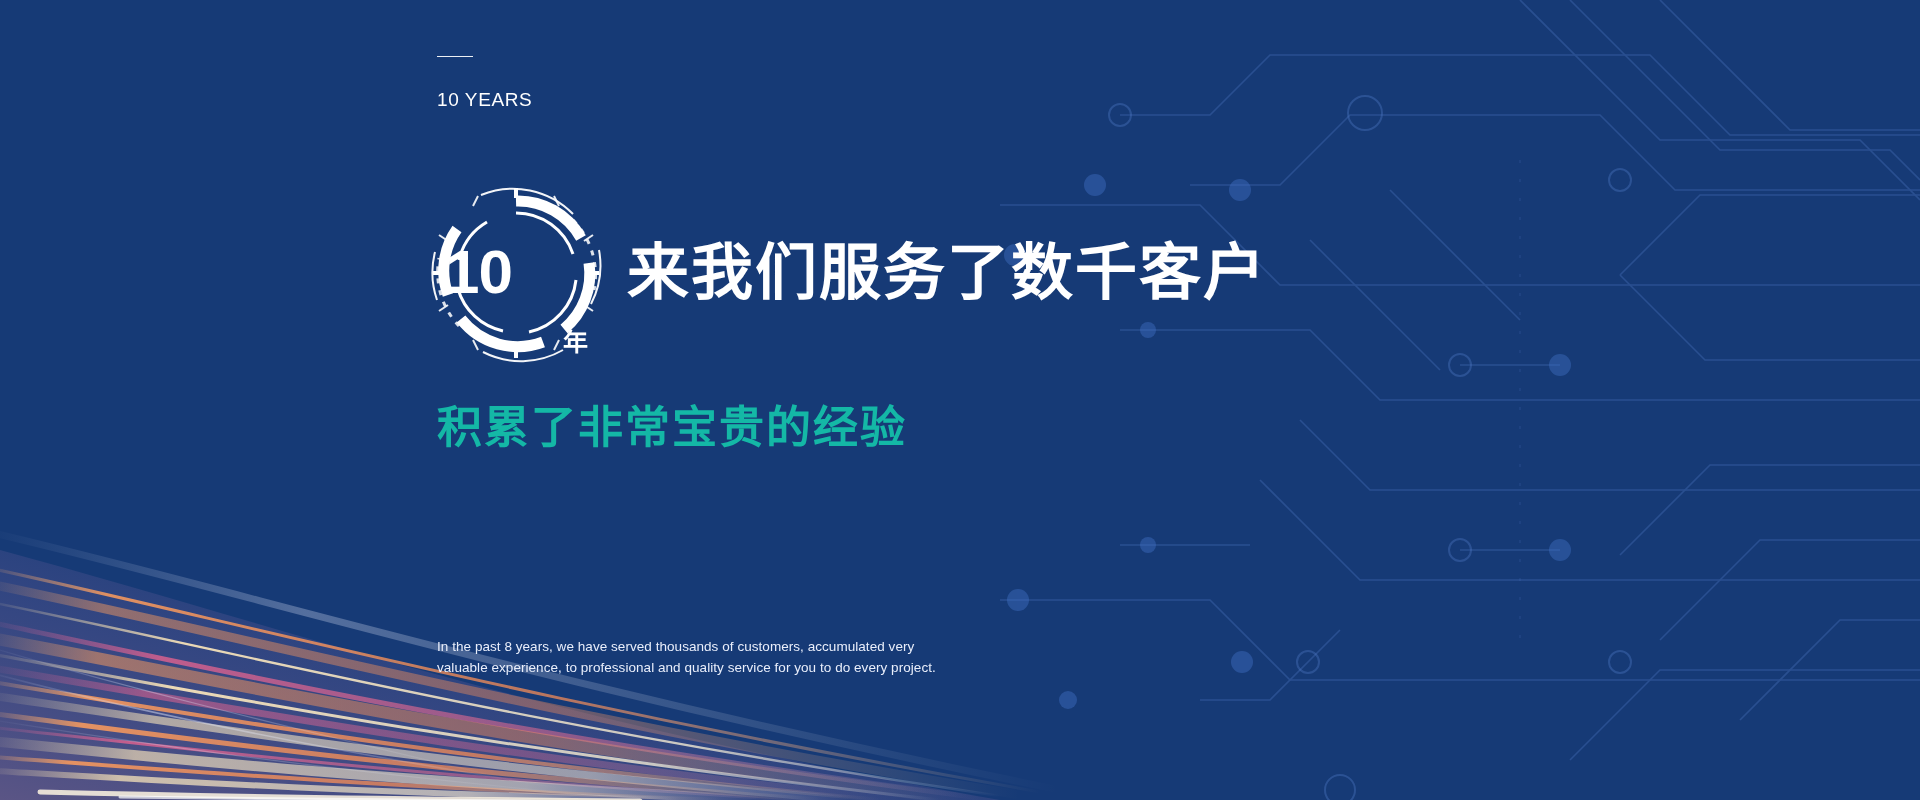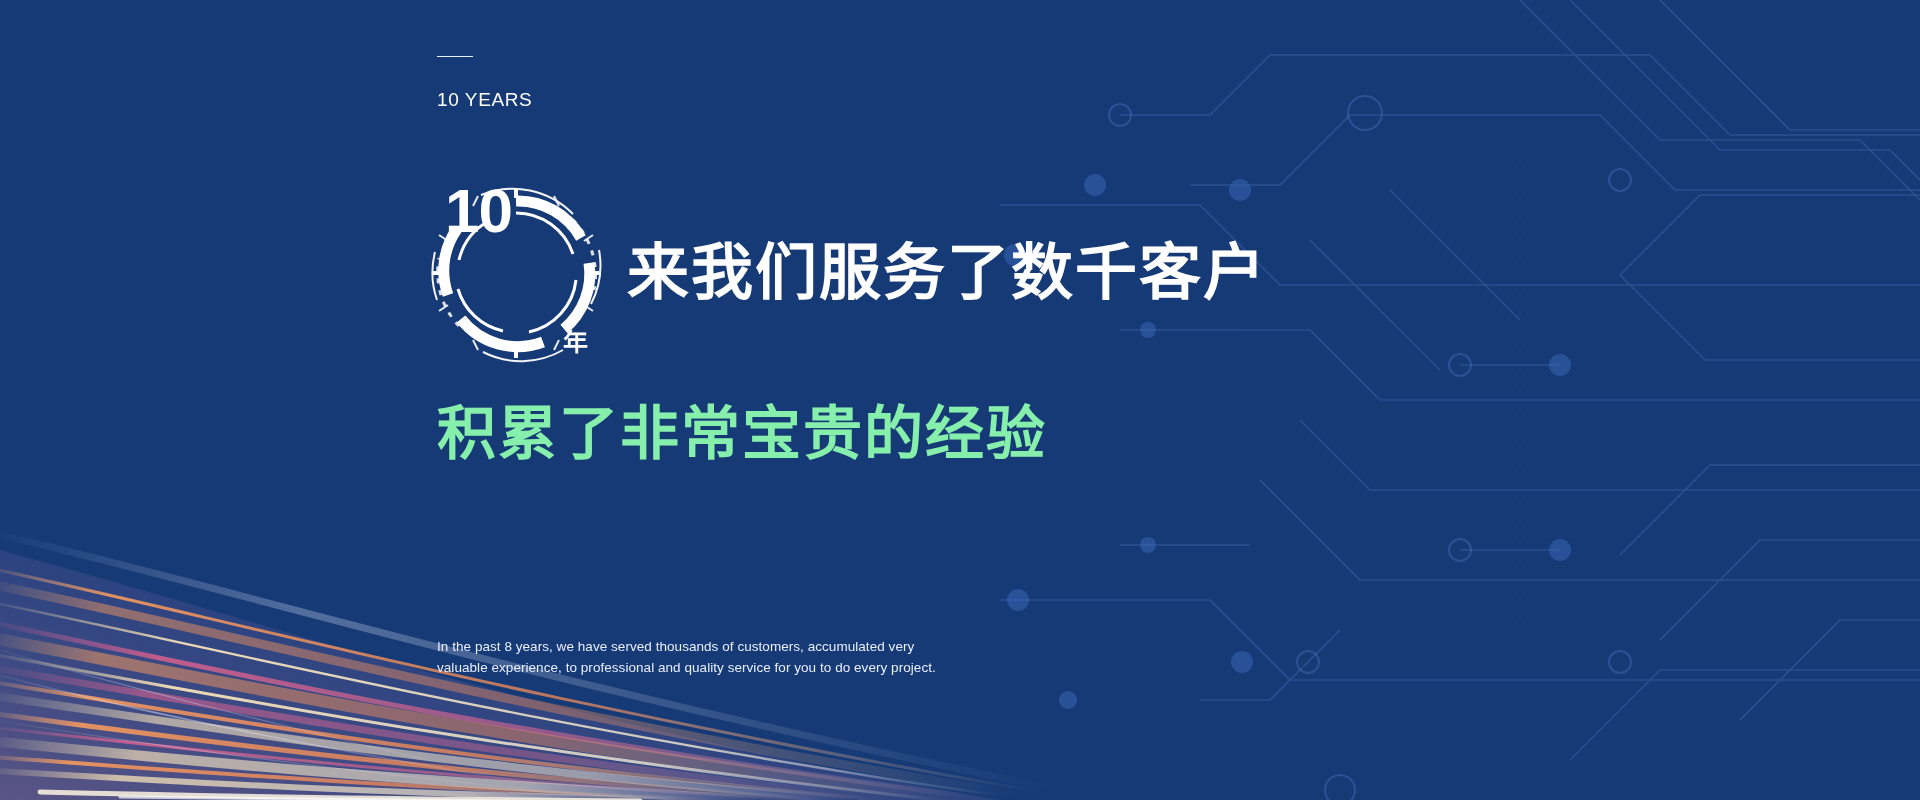--- a/index.html
+++ b/index.html
@@ -77,20 +77,21 @@
     position:relative;
     width:186px; height:186px;
     flex:0 0 186px;
   }
   .badge svg { display:block; width:186px; height:186px; }
 
   .badge-label {
     position:absolute;
     inset:0;
     display:flex;
+    align-items:center;
     justify-content:center;
     color:#ffffff;
     font-weight:bold;
     letter-spacing:-1px;
     padding-bottom:2px;
     gap:48px;
   }
   .badge-num { font-size:62px; line-height:1; }
   .badge-unit { font-size:25px; line-height:1; align-self:flex-end; padding-bottom:9px; margin-left:3px; }
 
@@ -99,23 +100,23 @@
     font-weight:bold;
     color:#ffffff;
     letter-spacing:2px;
     line-height:1;
     white-space:nowrap;
   }
 
   .subline-1 {
     position:absolute;
     top:405px; left:0;
-    font-size:59px;
+    font-size:45px;
     font-weight:bold;
-    color:#86efac;
+    color:#14b8a6;
     letter-spacing:2px;
     line-height:1;
     white-space:nowrap;
   }
 
   .subline-2 {
     position:absolute;
     top:537px; left:0;
     font-size:45px;
     font-weight:bold;

